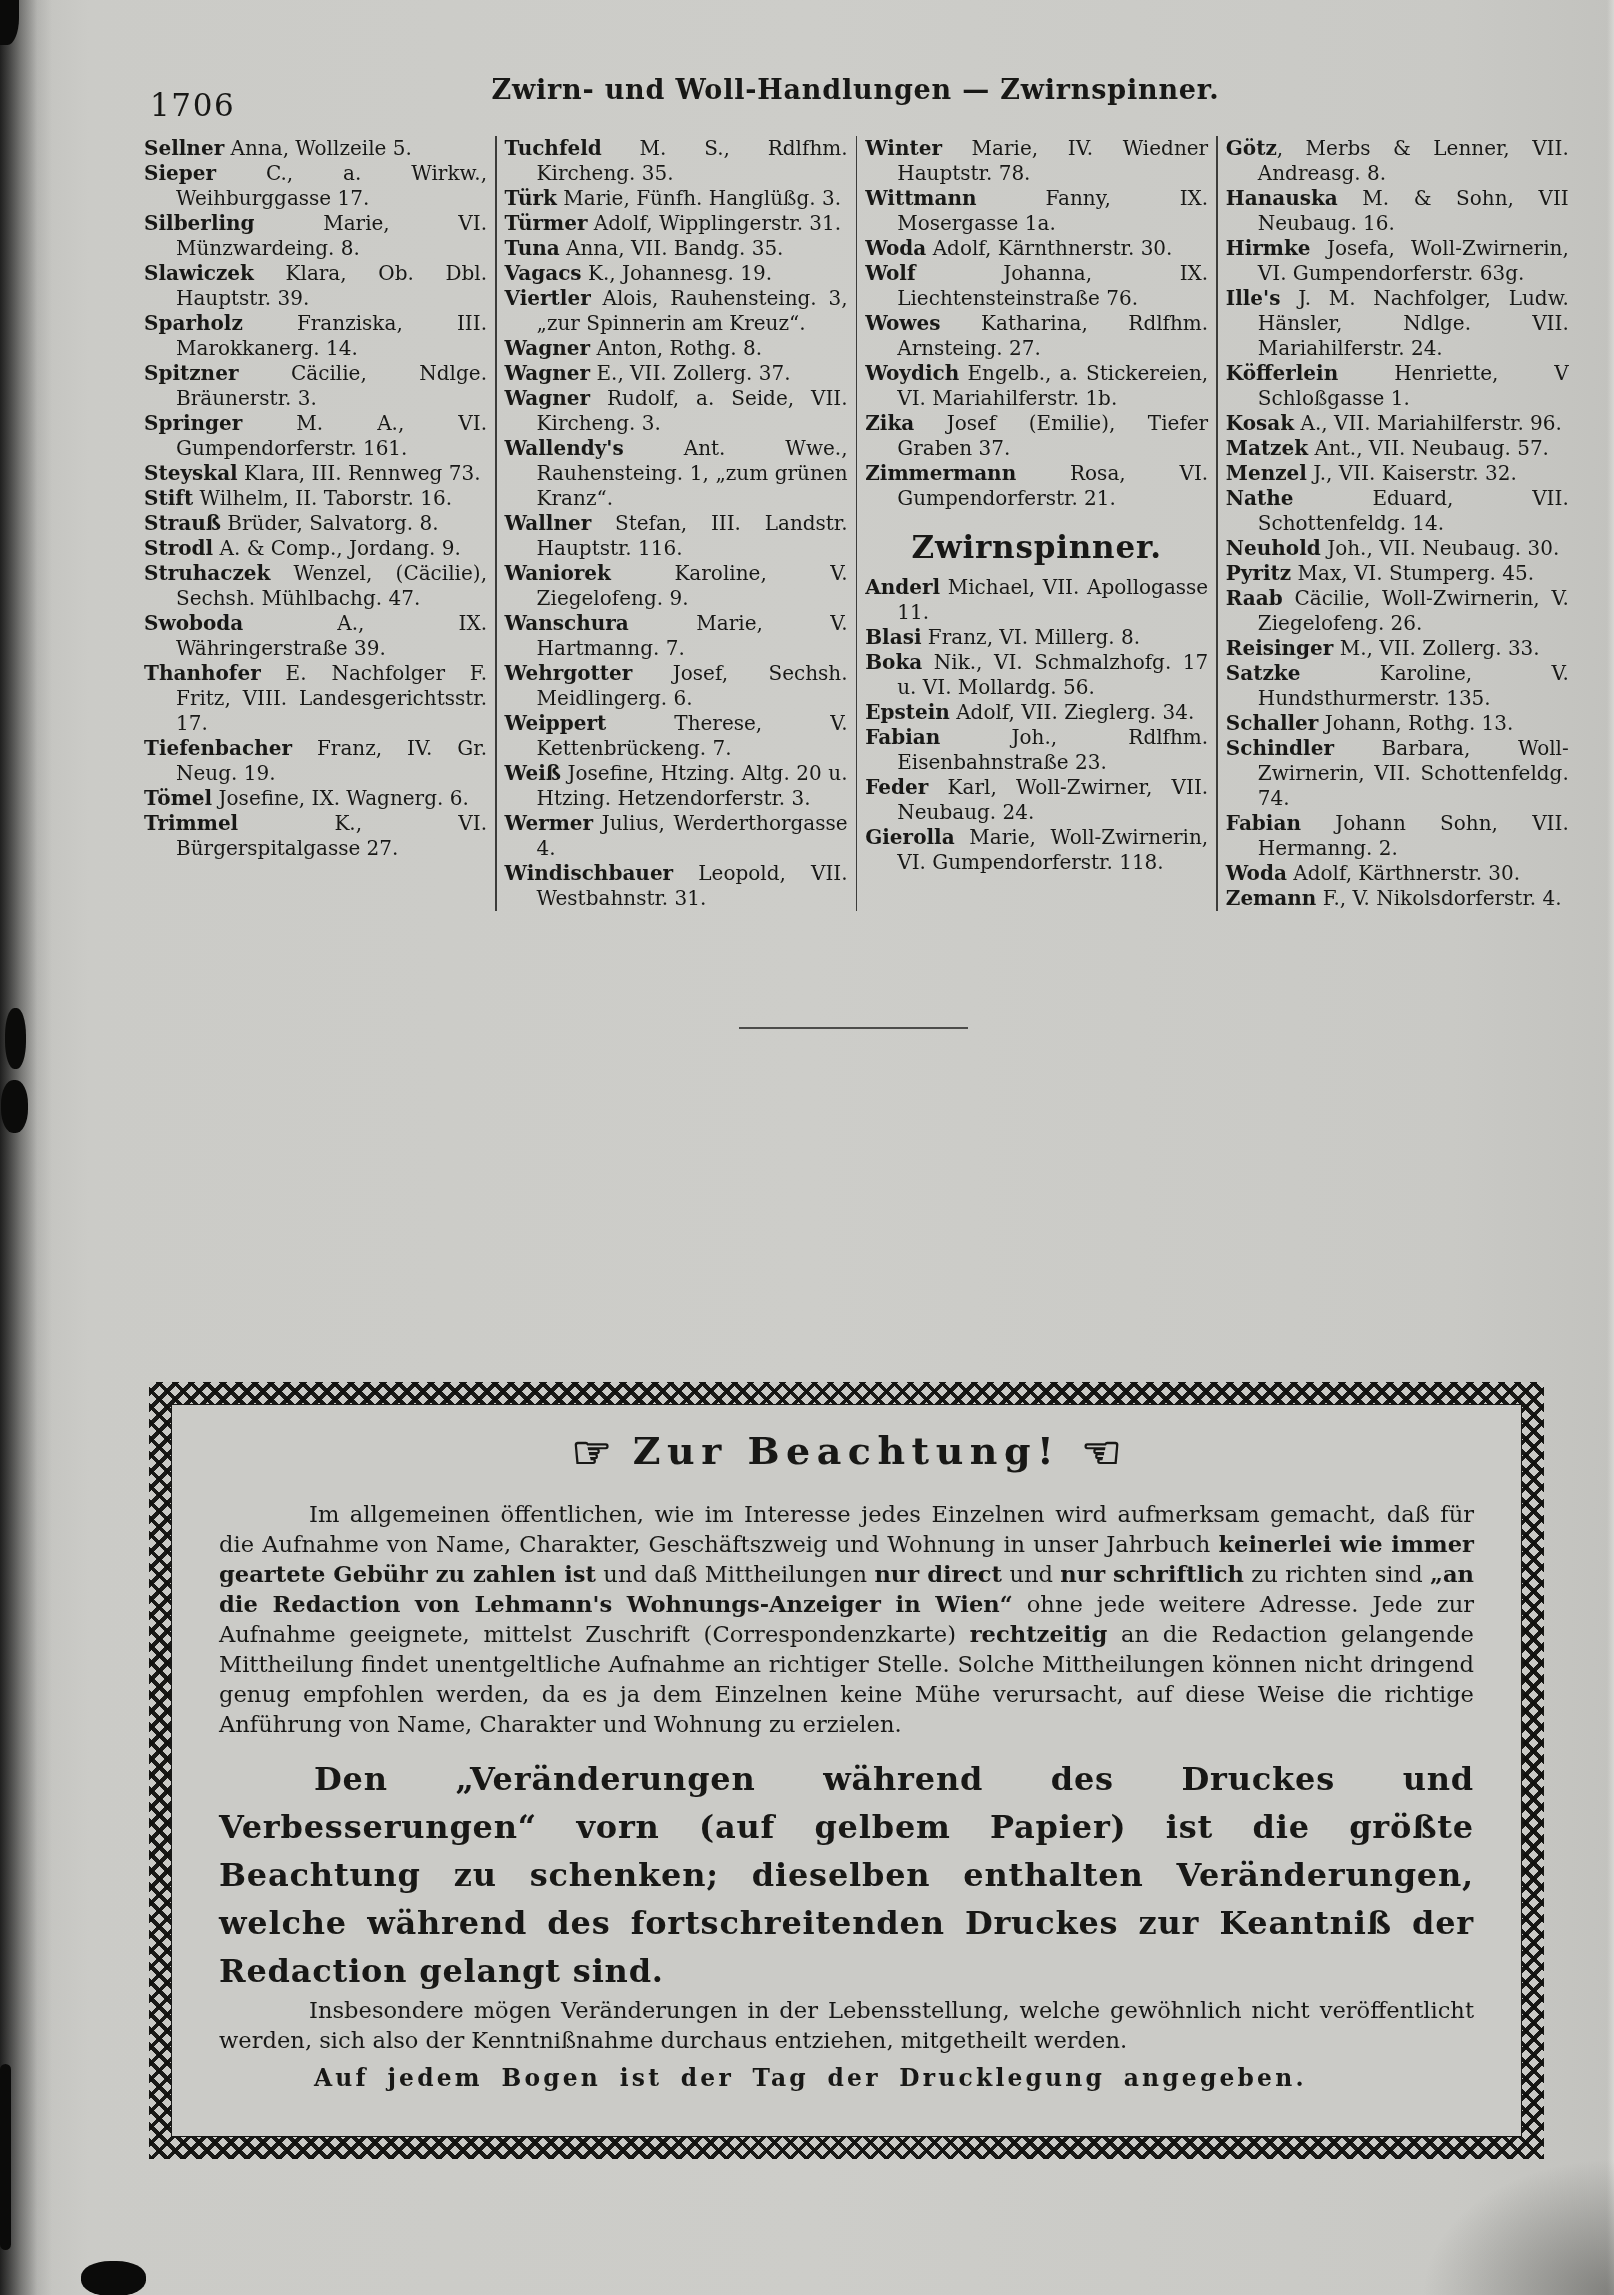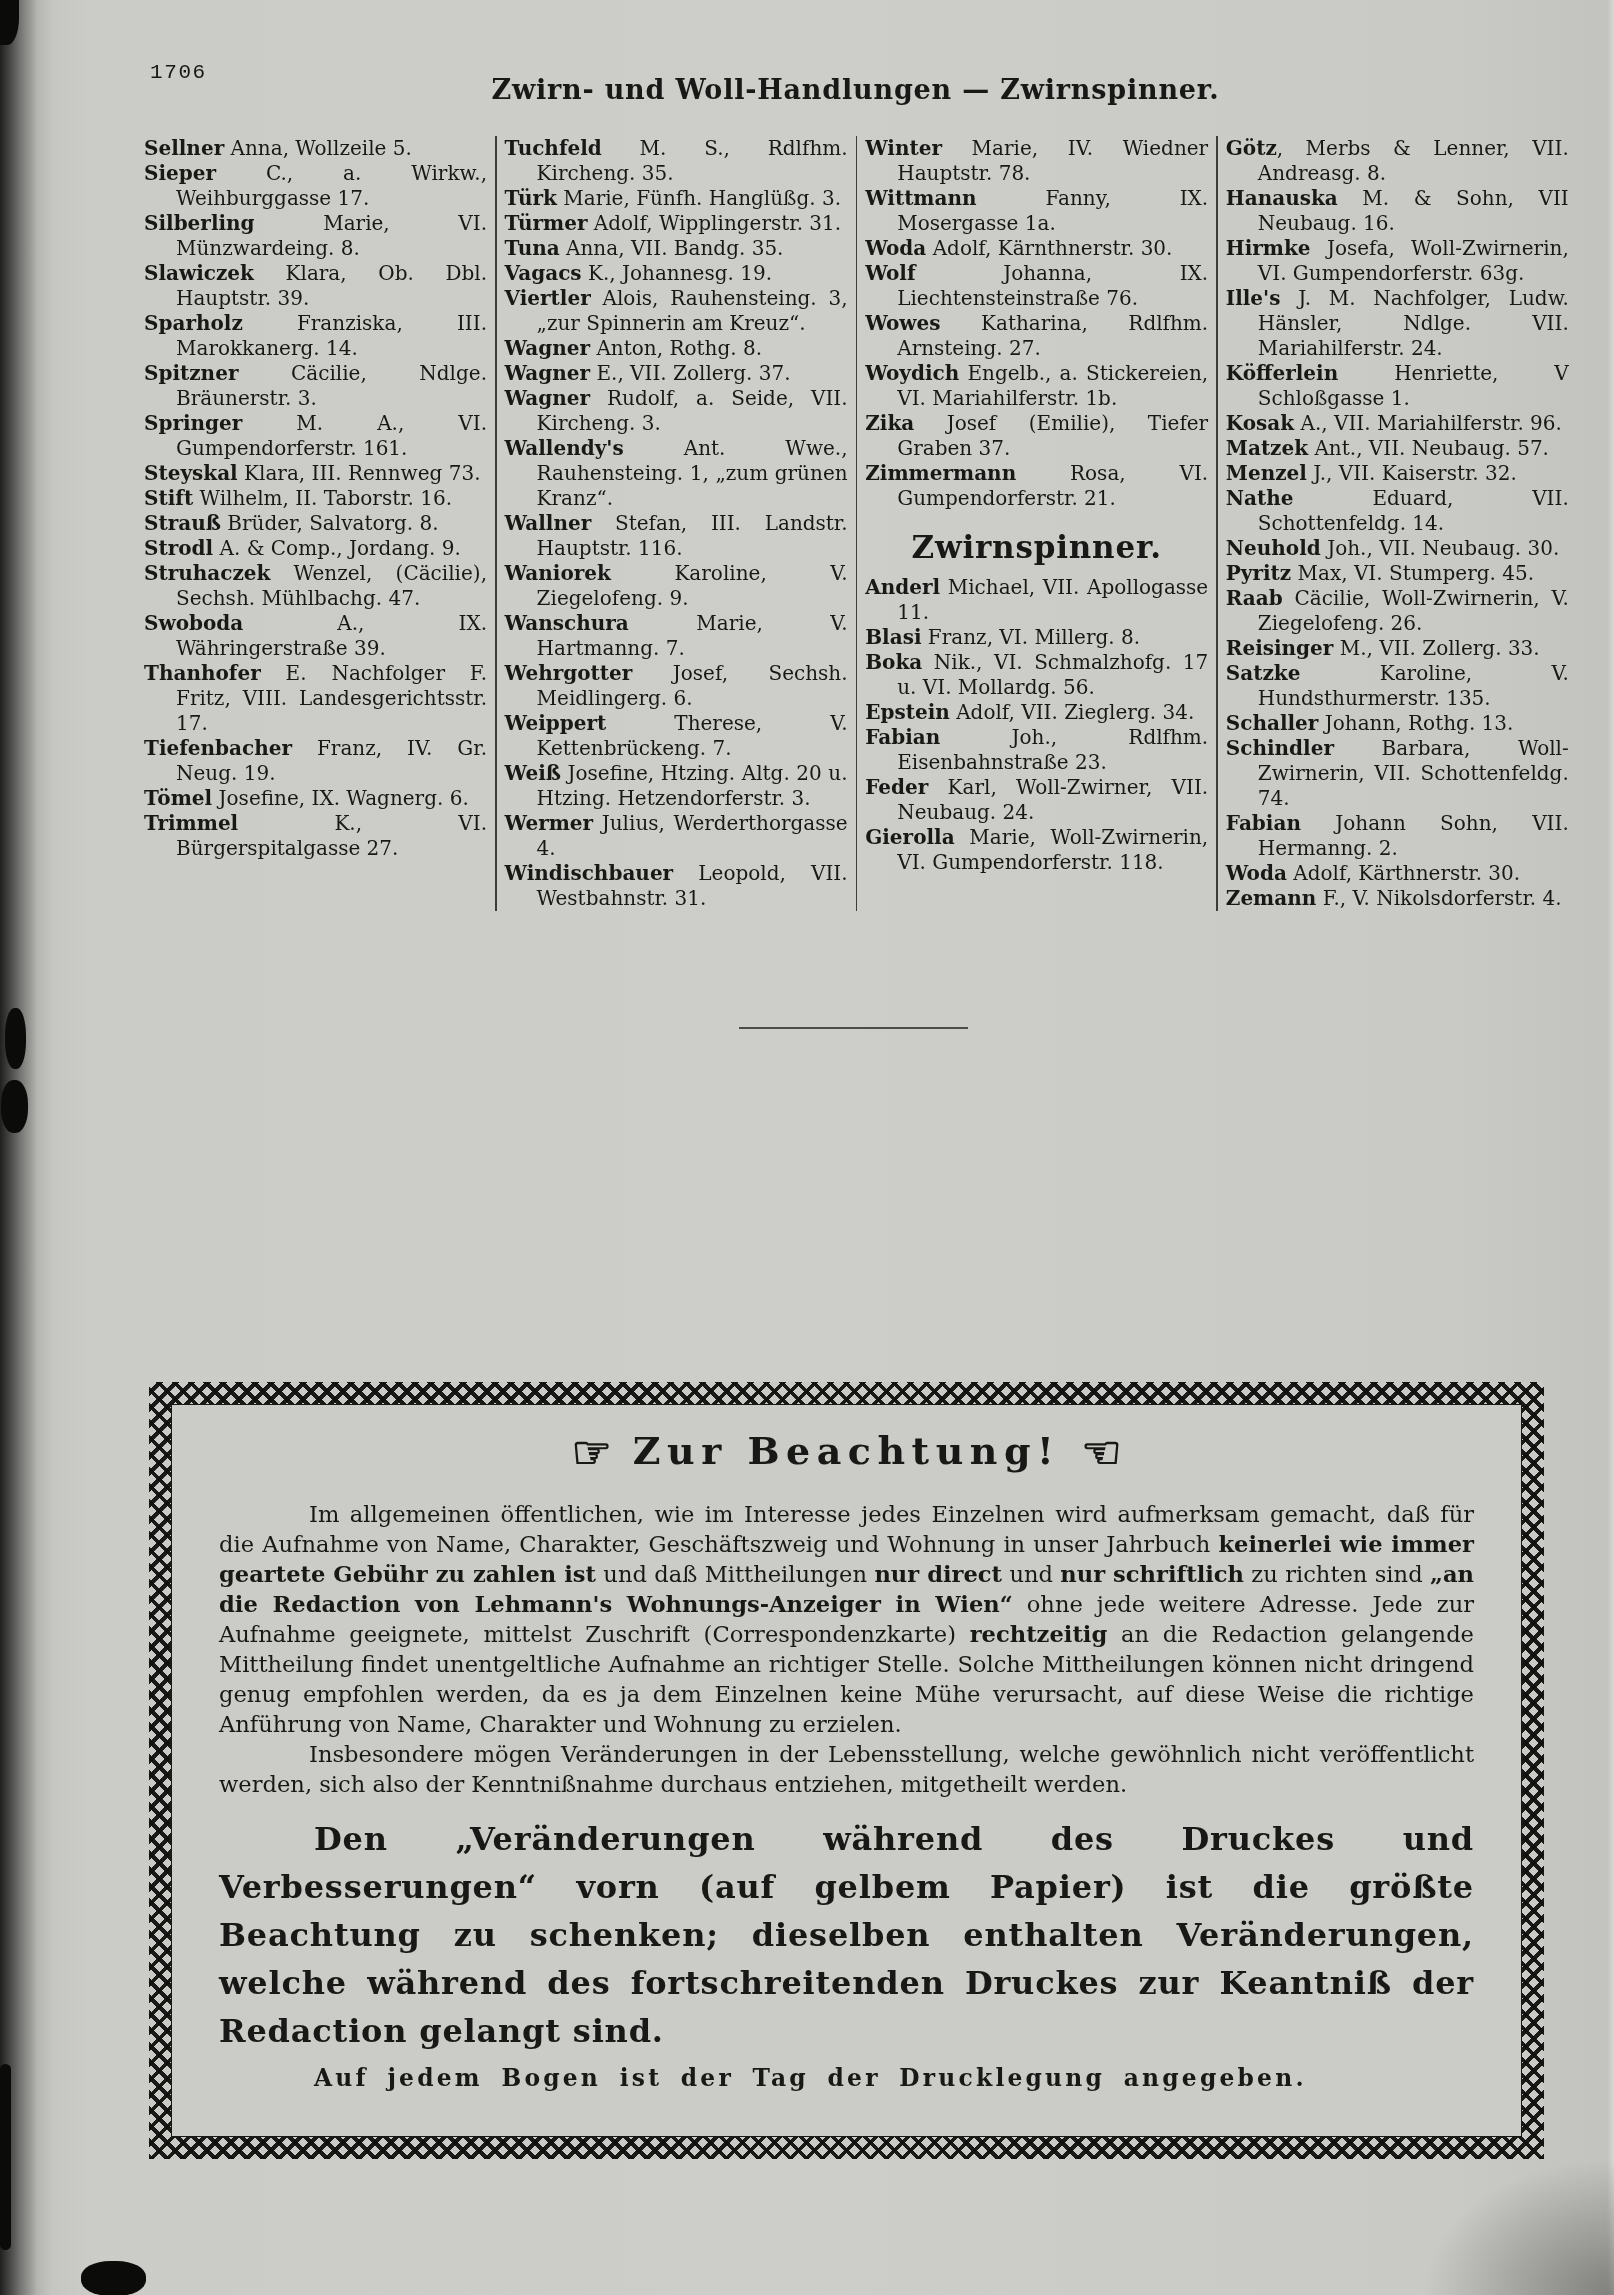--- a/index.html
+++ b/index.html
@@ -27,22 +27,22 @@
     background:radial-gradient(ellipse at bottom right,rgba(45,45,42,.45),transparent 70%);
   }
   .blob{position:absolute;background:#0b0b0a;border-radius:45%;}
   .blob.b1{left:4.8px;top:1008px;width:21px;height:61px;}
   .blob.b2{left:0.8px;top:1080px;width:27.5px;height:53px;}
   .blob.b3{left:81px;top:2261px;width:65px;height:35px;}
   .blob.b4{left:0;top:2064px;width:10.5px;height:186px;border-radius:6.5px;}
   .blob.b5{left:0;top:0;width:19.4px;height:45px;border-radius:0 0 60% 0;}
 
   .pagenum{
-    position:absolute;left:150px;top:61px;
-    font-size:21px;letter-spacing:1.6px;font-family:Liberation Mono, monospace;
+    position:absolute;left:150px;top:87px;
+    font-size:31px;letter-spacing:1.6px;
   }
   .header{
     position:absolute;left:137px;top:74px;width:1437px;
     text-align:center;font-weight:bold;font-size:27px;letter-spacing:0.8px;
   }
 
   .columns{
     position:absolute;left:144px;top:136px;
     display:grid;
     grid-template-columns:343px 1.6px 343px 1.6px 343px 1.6px 343px;
@@ -198,20 +198,20 @@
 
   <div class="midrule"></div>
 
   <div class="notice-frame">
     <div class="notice-inner">
       <div class="notice-title-row">
         <span class="manicule">☞</span><span class="notice-title">Zur Beachtung!</span><span class="manicule">☜</span>
       </div>
       <div id="notice-paras">
           <div class="npara body indent"><span>Im allgemeinen öffentlichen, wie im Interesse jedes Einzelnen wird aufmerksam gemacht, daß für die Aufnahme von Name, Charakter, Geschäftszweig und Wohnung in unser Jahrbuch </span><span class="b">keinerlei wie immer geartete Gebühr zu zahlen ist</span><span> und daß Mittheilungen </span><span class="b">nur direct</span><span> und </span><span class="b">nur schriftlich</span><span> zu richten sind </span><span class="b">„an die Redaction von Lehmann's Wohnungs-Anzeiger in Wien“</span><span> ohne jede weitere Adresse. Jede zur Aufnahme geeignete, mittelst Zuschrift (Correspondenzkarte) </span><span class="b">rechtzeitig</span><span> an die Redaction gelangende Mittheilung findet unentgeltliche Aufnahme an richtiger Stelle. Solche Mittheilungen können nicht dringend genug empfohlen werden, da es ja dem Einzelnen keine Mühe verursacht, auf diese Weise die richtige Anführung von Name, Charakter und Wohnung zu erzielen.</span></div>
+          <div class="npara big"><span class="b">Den „Veränderungen während des Druckes und Verbesserungen“ vorn (auf gelbem Papier) ist die größte Beachtung zu schenken; dieselben enthalten Veränderungen, welche während des fortschreitenden Druckes zur Keantniß der Redaction gelangt sind.</span></div>
           <div class="npara body indent"><span>Insbesondere mögen Veränderungen in der Lebensstellung, welche gewöhnlich nicht veröffentlicht werden, sich also der Kenntnißnahme durchaus entziehen, mitgetheilt werden.</span></div>
-          <div class="npara big"><span class="b">Den „Veränderungen während des Druckes und Verbesserungen“ vorn (auf gelbem Papier) ist die größte Beachtung zu schenken; dieselben enthalten Veränderungen, welche während des fortschreitenden Druckes zur Keantniß der Redaction gelangt sind.</span></div>
           <div class="npara footer"><span class="b">Auf jedem Bogen ist der Tag der Drucklegung angegeben.</span></div>
         </div>
     </div>
   </div>
 </div>
 
 
 </body></html>

